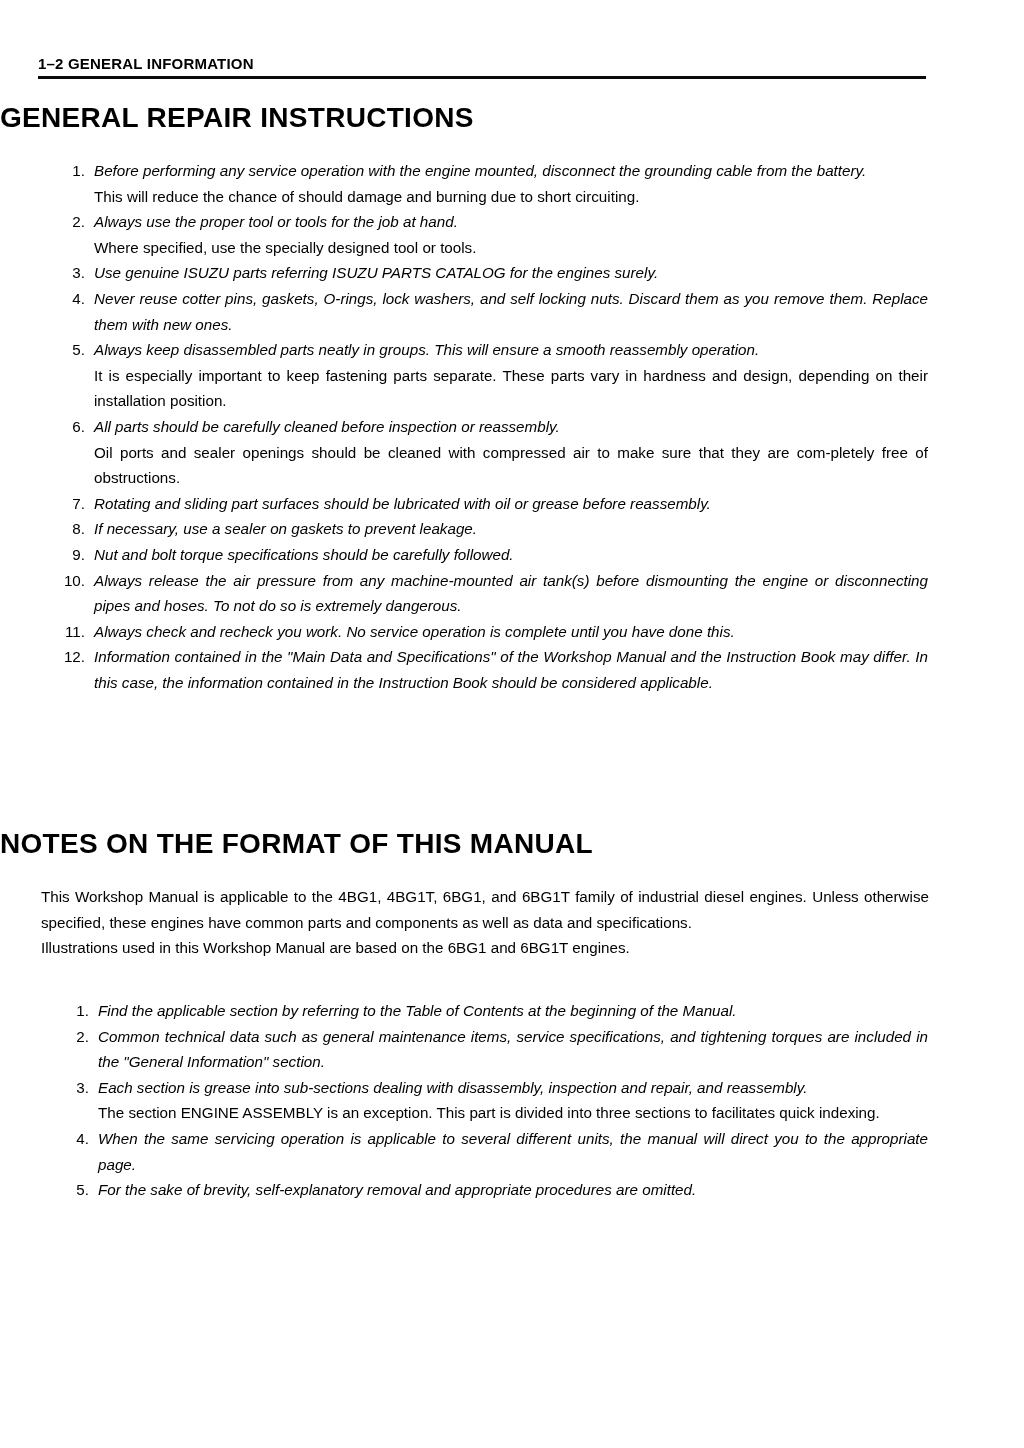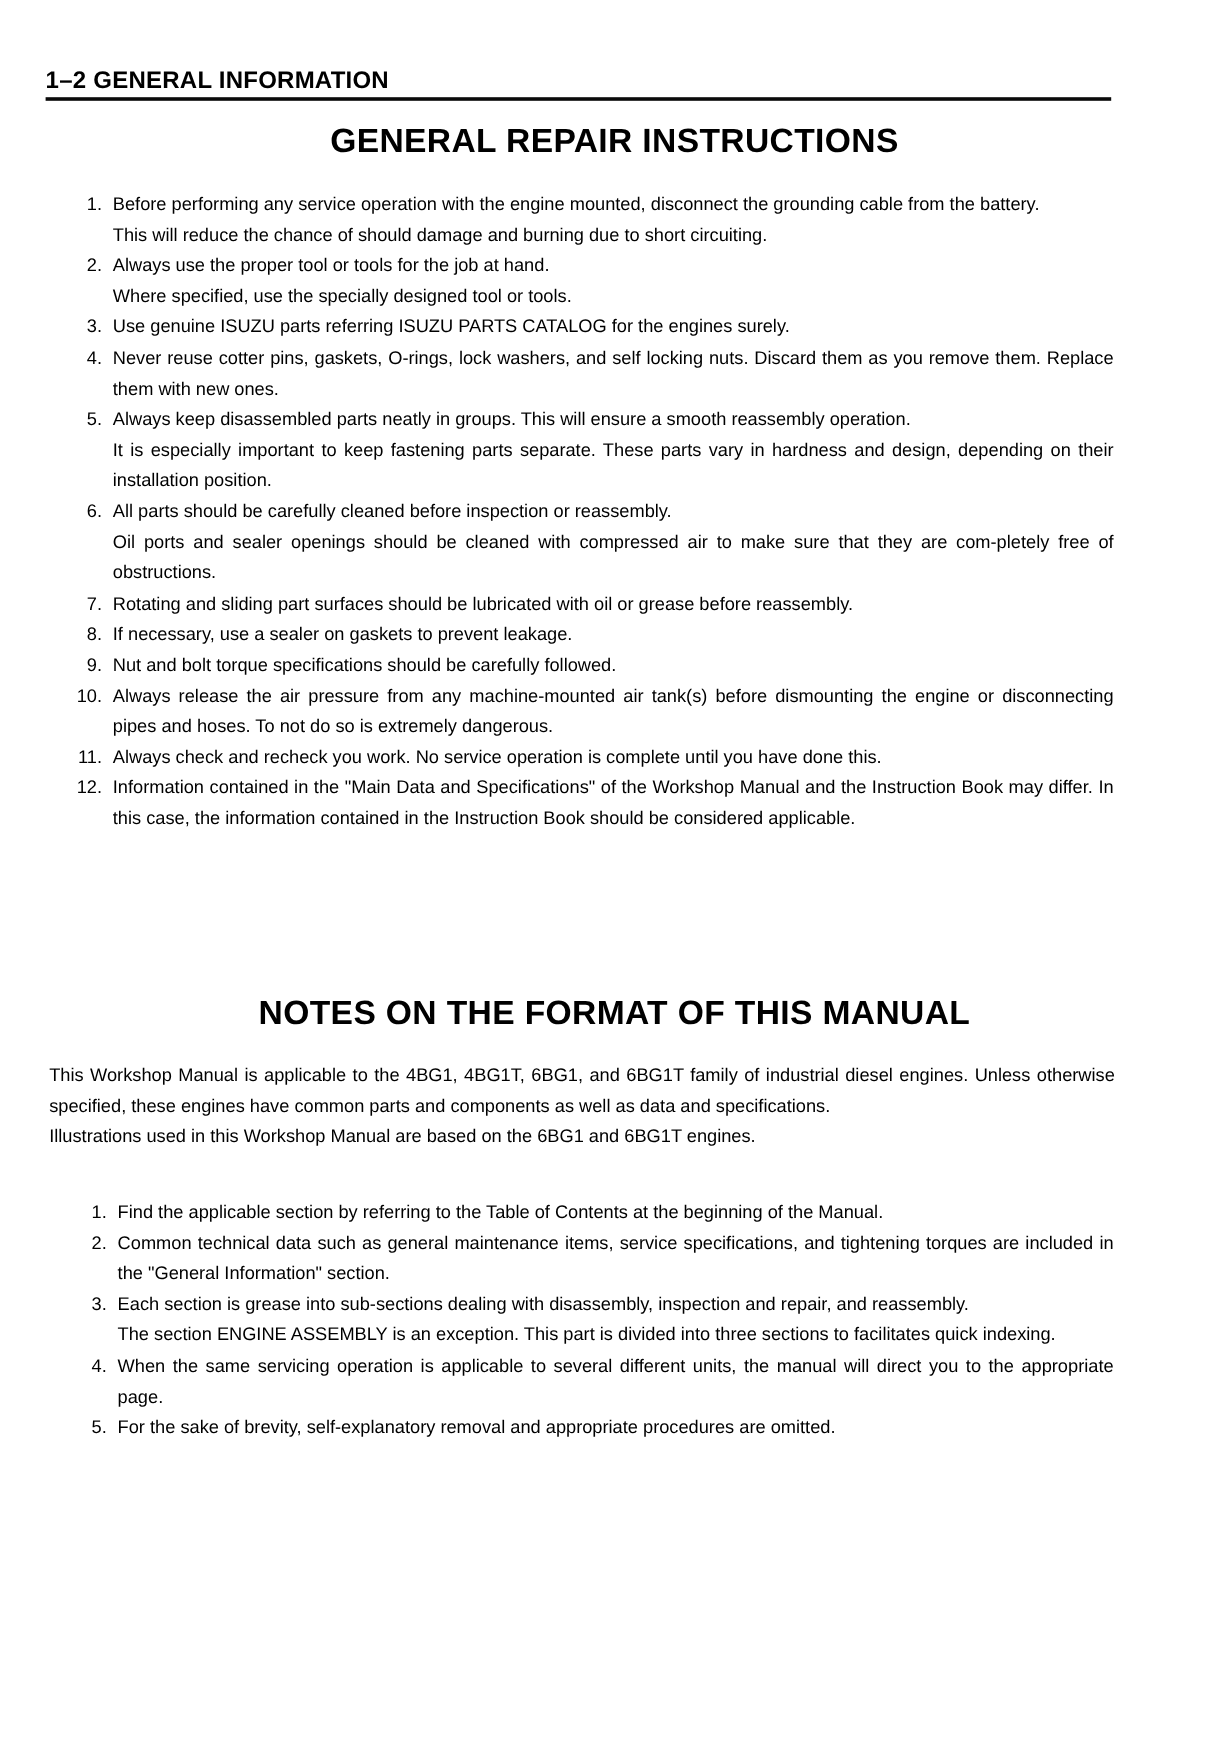--- a/index.html
+++ b/index.html
@@ -25,39 +25,38 @@
   }
 
   
   .page-header {
     position: absolute;
     left: 38px;
     top: 56px;
     width: 888px;
   }
   .page-header-text {
-    font-size: 20px;
+    font-size: 15px;
     font-weight: bold;
     letter-spacing: 0.2px;
     line-height: 1.1;
     white-space: nowrap;
   }
   .header-rule {
     margin-top: 3px;
     height: 3px;
     background: #0a0a0a;
     width: 888px;
   }
 
   
   .section-heading {
     position: absolute;
     left: 0;
     width: 1024px;
-    text-align: center;
     font-size: 28px;
     font-weight: bold;
     letter-spacing: 0.3px;
   }
   #heading-repair { top: 102px; }
   #heading-notes  { top: 828px; }
 
   
   .block {
     position: absolute;
@@ -79,20 +78,21 @@
     top: 0;
     width: 31px;
     text-align: right;
     font-size: 15.2px;
     line-height: 25.6px;
   }
   .num-item .body {
     display: block;
     text-align: justify;
     text-justify: inter-word;
+    font-style: italic;
   }
   .num-item .body.last-line-left { text-align-last: left; }
 
   
   .cont {
     margin: 0;
     padding-left: 40px;
     text-align: justify;
     text-justify: inter-word;
     text-align-last: left;

